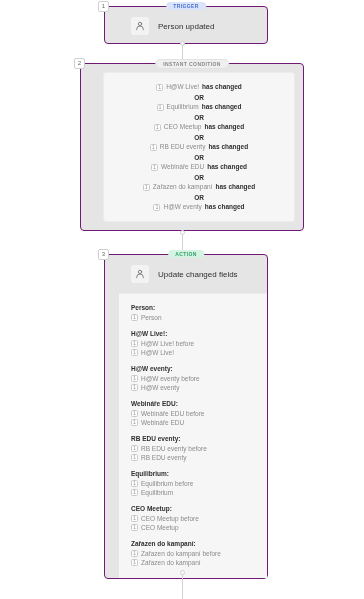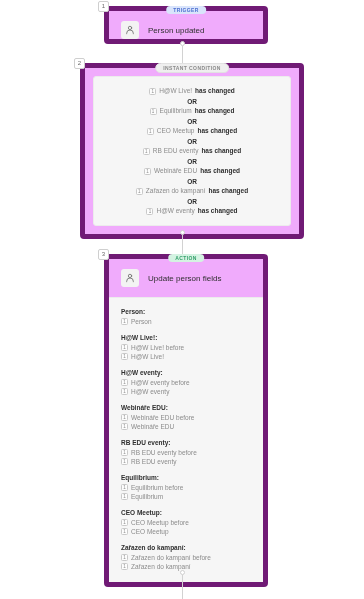--- a/index.html
+++ b/index.html
@@ -32,23 +32,24 @@
     background: #ffffff;
     border: 1px solid #cfcfcf;
     left: 179.5px;
   }
 
   
   .step { position: absolute; }
 
   .step-box {
     position: relative;
-    border: 5px solid #701a75;
+    border: 1px solid #701a75;
     border-radius: 4px;
-    background: #f0abfc;
+    background: #e5e5e5;
+    padding-left: 14px;
   }
 
   .step-num {
     position: absolute;
     width: 11px;
     height: 11px;
     border: 1px solid #cfcfcf;
     border-radius: 2px;
     background: #ffffff;
     color: #6a6a6a;
@@ -247,21 +248,21 @@
     <div class="step-box">
       <div class="step-badge badge-action">ACTION</div>
 
       <div class="card-head">
         <span class="icon-tile">
           <svg viewBox="0 0 24 24" fill="none" stroke="#6e6e6e" stroke-width="2" stroke-linecap="round" stroke-linejoin="round">
             <circle cx="12" cy="7" r="4"></circle>
             <path d="M4 21v-1a8 8 0 0 1 16 0v1"></path>
           </svg>
         </span>
-        <span class="card-title">Update person fields</span>
+        <span class="card-title">Update changed fields</span>
       </div>
 
       <div class="action-body">
 
         <div class="fgroup">
           <div class="fgroup-label">Person:</div>
           <div class="fval">
             <span class="pill-num">1</span>
             <span class="fval-text">Person</span>
           </div>

